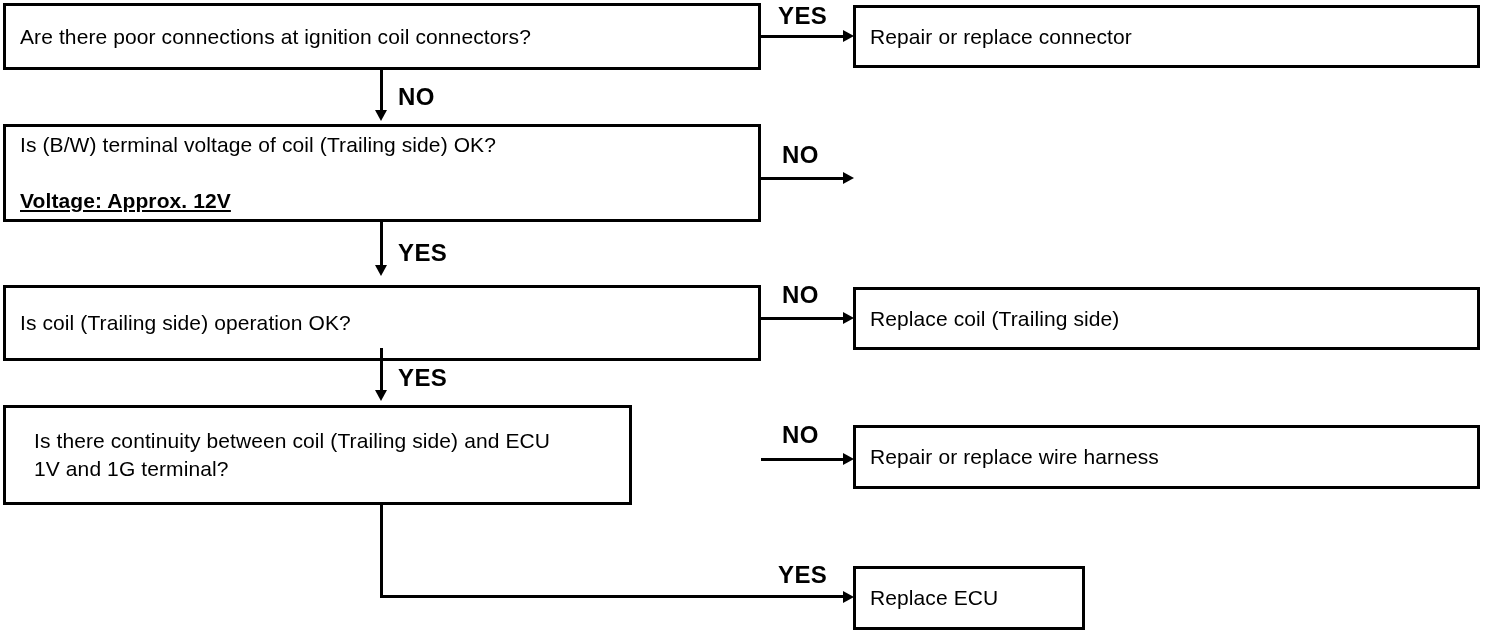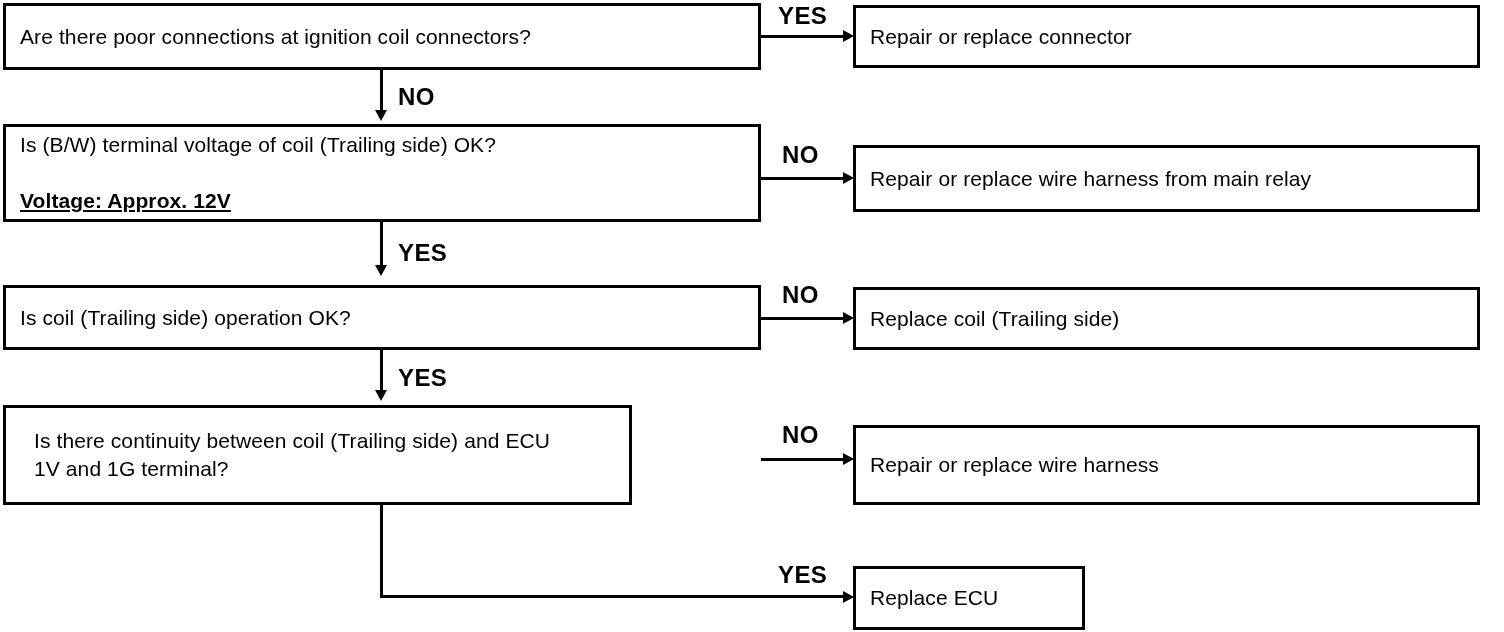--- a/index.html
+++ b/index.html
@@ -91,33 +91,30 @@
 
   <div class="vline" style="left:380px; top:70px; height:43px;"></div>
   <div class="arrow-down" style="left:375px; top:110px;"></div>
   <div class="label" style="left:398px; top:87px;">NO</div>
 
   <div class="box" style="left:3px; top:124px; width:758px; height:98px;gap:28px;">
     <div class="line">Is (B/W) terminal voltage of coil (Trailing side) OK?</div>
     <div class="line b">Voltage: Approx. 12V</div>
   </div>
 
-  <div class="box" style="left:853px; top:145px; width:627px; height:67px;">
-    <div class="line">Repair or replace wire harness from main relay</div>
-  </div>
 
   <div class="hline" style="left:761px; top:177px; width:86px;"></div>
   <div class="arrow-right" style="left:843px; top:172px;"></div>
   <div class="label" style="left:782px; top:145px;">NO</div>
 
   <div class="vline" style="left:380px; top:222px; height:46px;"></div>
   <div class="arrow-down" style="left:375px; top:265px;"></div>
   <div class="label" style="left:398px; top:243px;">YES</div>
 
-  <div class="box" style="left:3px; top:285px; width:758px; height:65px;">
+  <div class="box" style="left:3px; top:285px; width:758px; height:76px;">
     <div class="line">Is coil (Trailing side) operation OK?</div>
   </div>
 
   <div class="box" style="left:853px; top:287px; width:627px; height:63px;">
     <div class="line">Replace coil (Trailing side)</div>
   </div>
 
   <div class="hline" style="left:761px; top:317px; width:86px;"></div>
   <div class="arrow-right" style="left:843px; top:312px;"></div>
   <div class="label" style="left:782px; top:285px;">NO</div>
@@ -126,21 +123,21 @@
   <div class="arrow-down" style="left:375px; top:390px;"></div>
   <div class="label" style="left:398px; top:368px;">YES</div>
 
   <div class="box" style="left:3px; top:405px; width:629px; height:100px;padding-left:28px;">
     <div class="line">Is there continuity between coil (Trailing side) and ECU</div>
     <div class="line">
       <em>1V</em><span> and </span><em>1G</em><span> terminal?</span>
     </div>
   </div>
 
-  <div class="box" style="left:853px; top:425px; width:627px; height:80px;">
+  <div class="box" style="left:853px; top:425px; width:627px; height:64px;">
     <div class="line">Repair or replace wire harness</div>
   </div>
 
   <div class="hline" style="left:761px; top:458px; width:86px;"></div>
   <div class="arrow-right" style="left:843px; top:453px;"></div>
   <div class="label" style="left:782px; top:425px;">NO</div>
 
   <div class="vline" style="left:380px; top:505px; height:93px;"></div>
   <div class="hline" style="left:380px; top:595px; width:467px;"></div>
   <div class="arrow-right" style="left:843px; top:591px;"></div>

